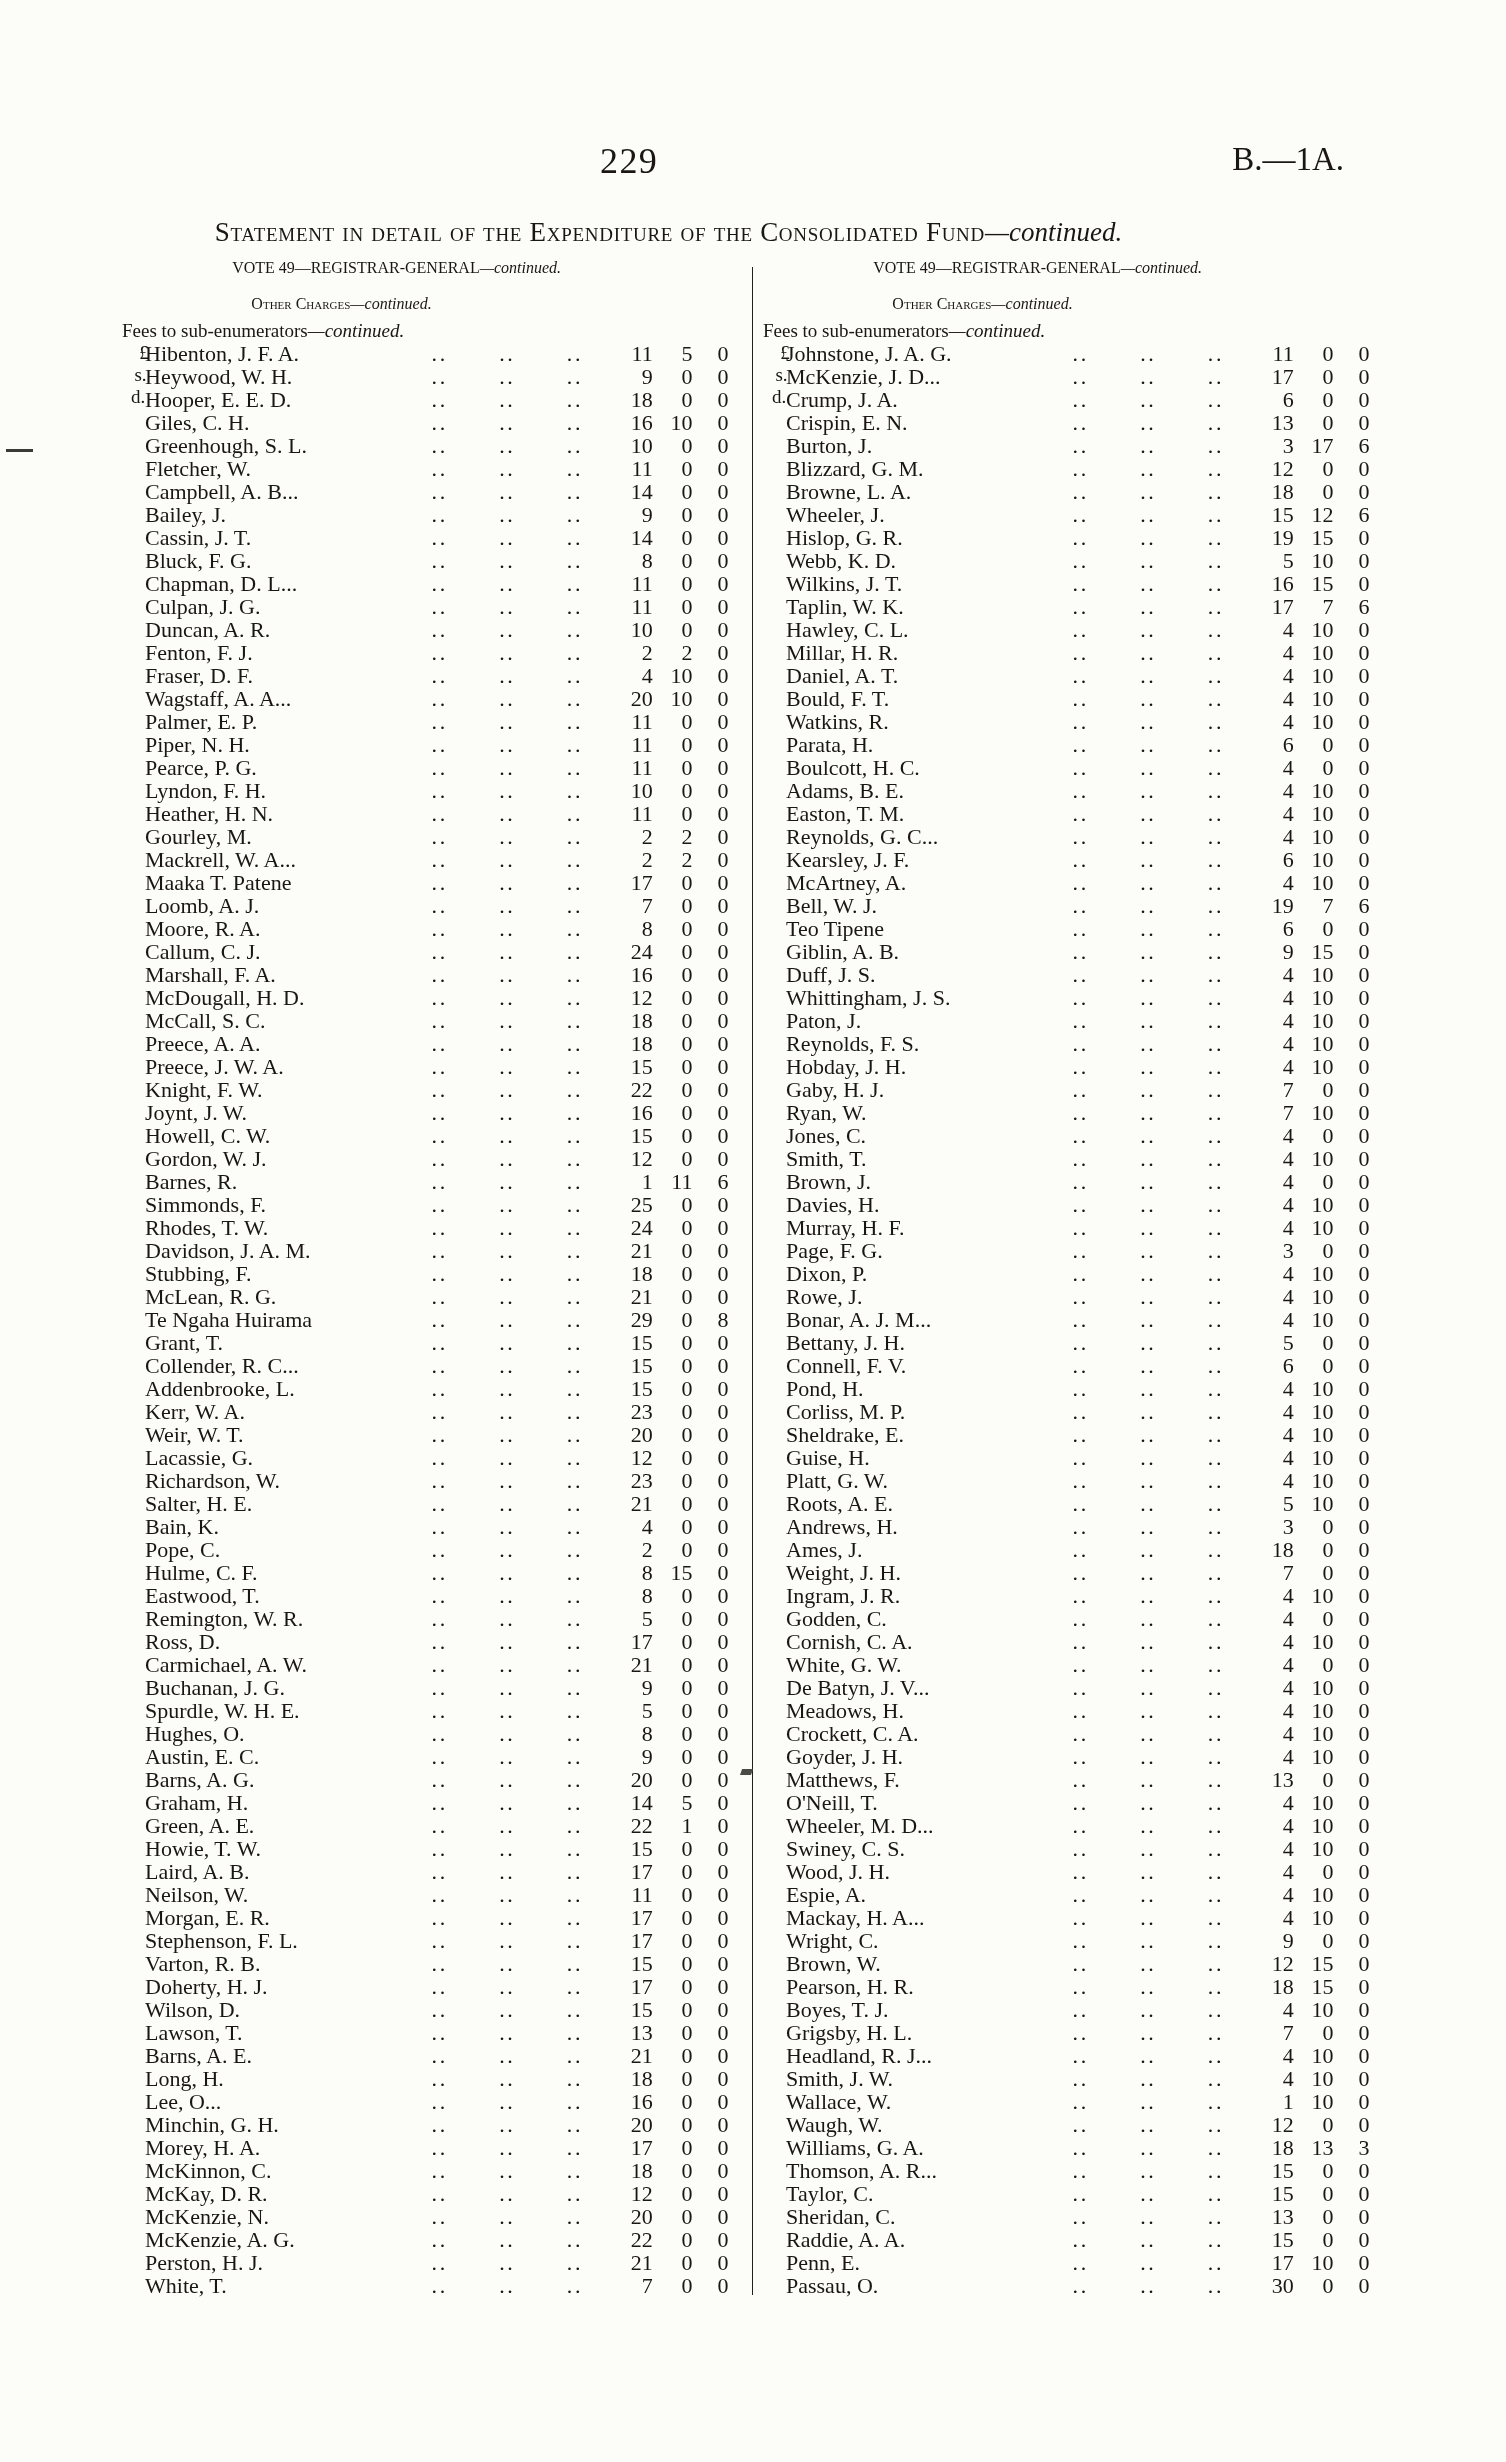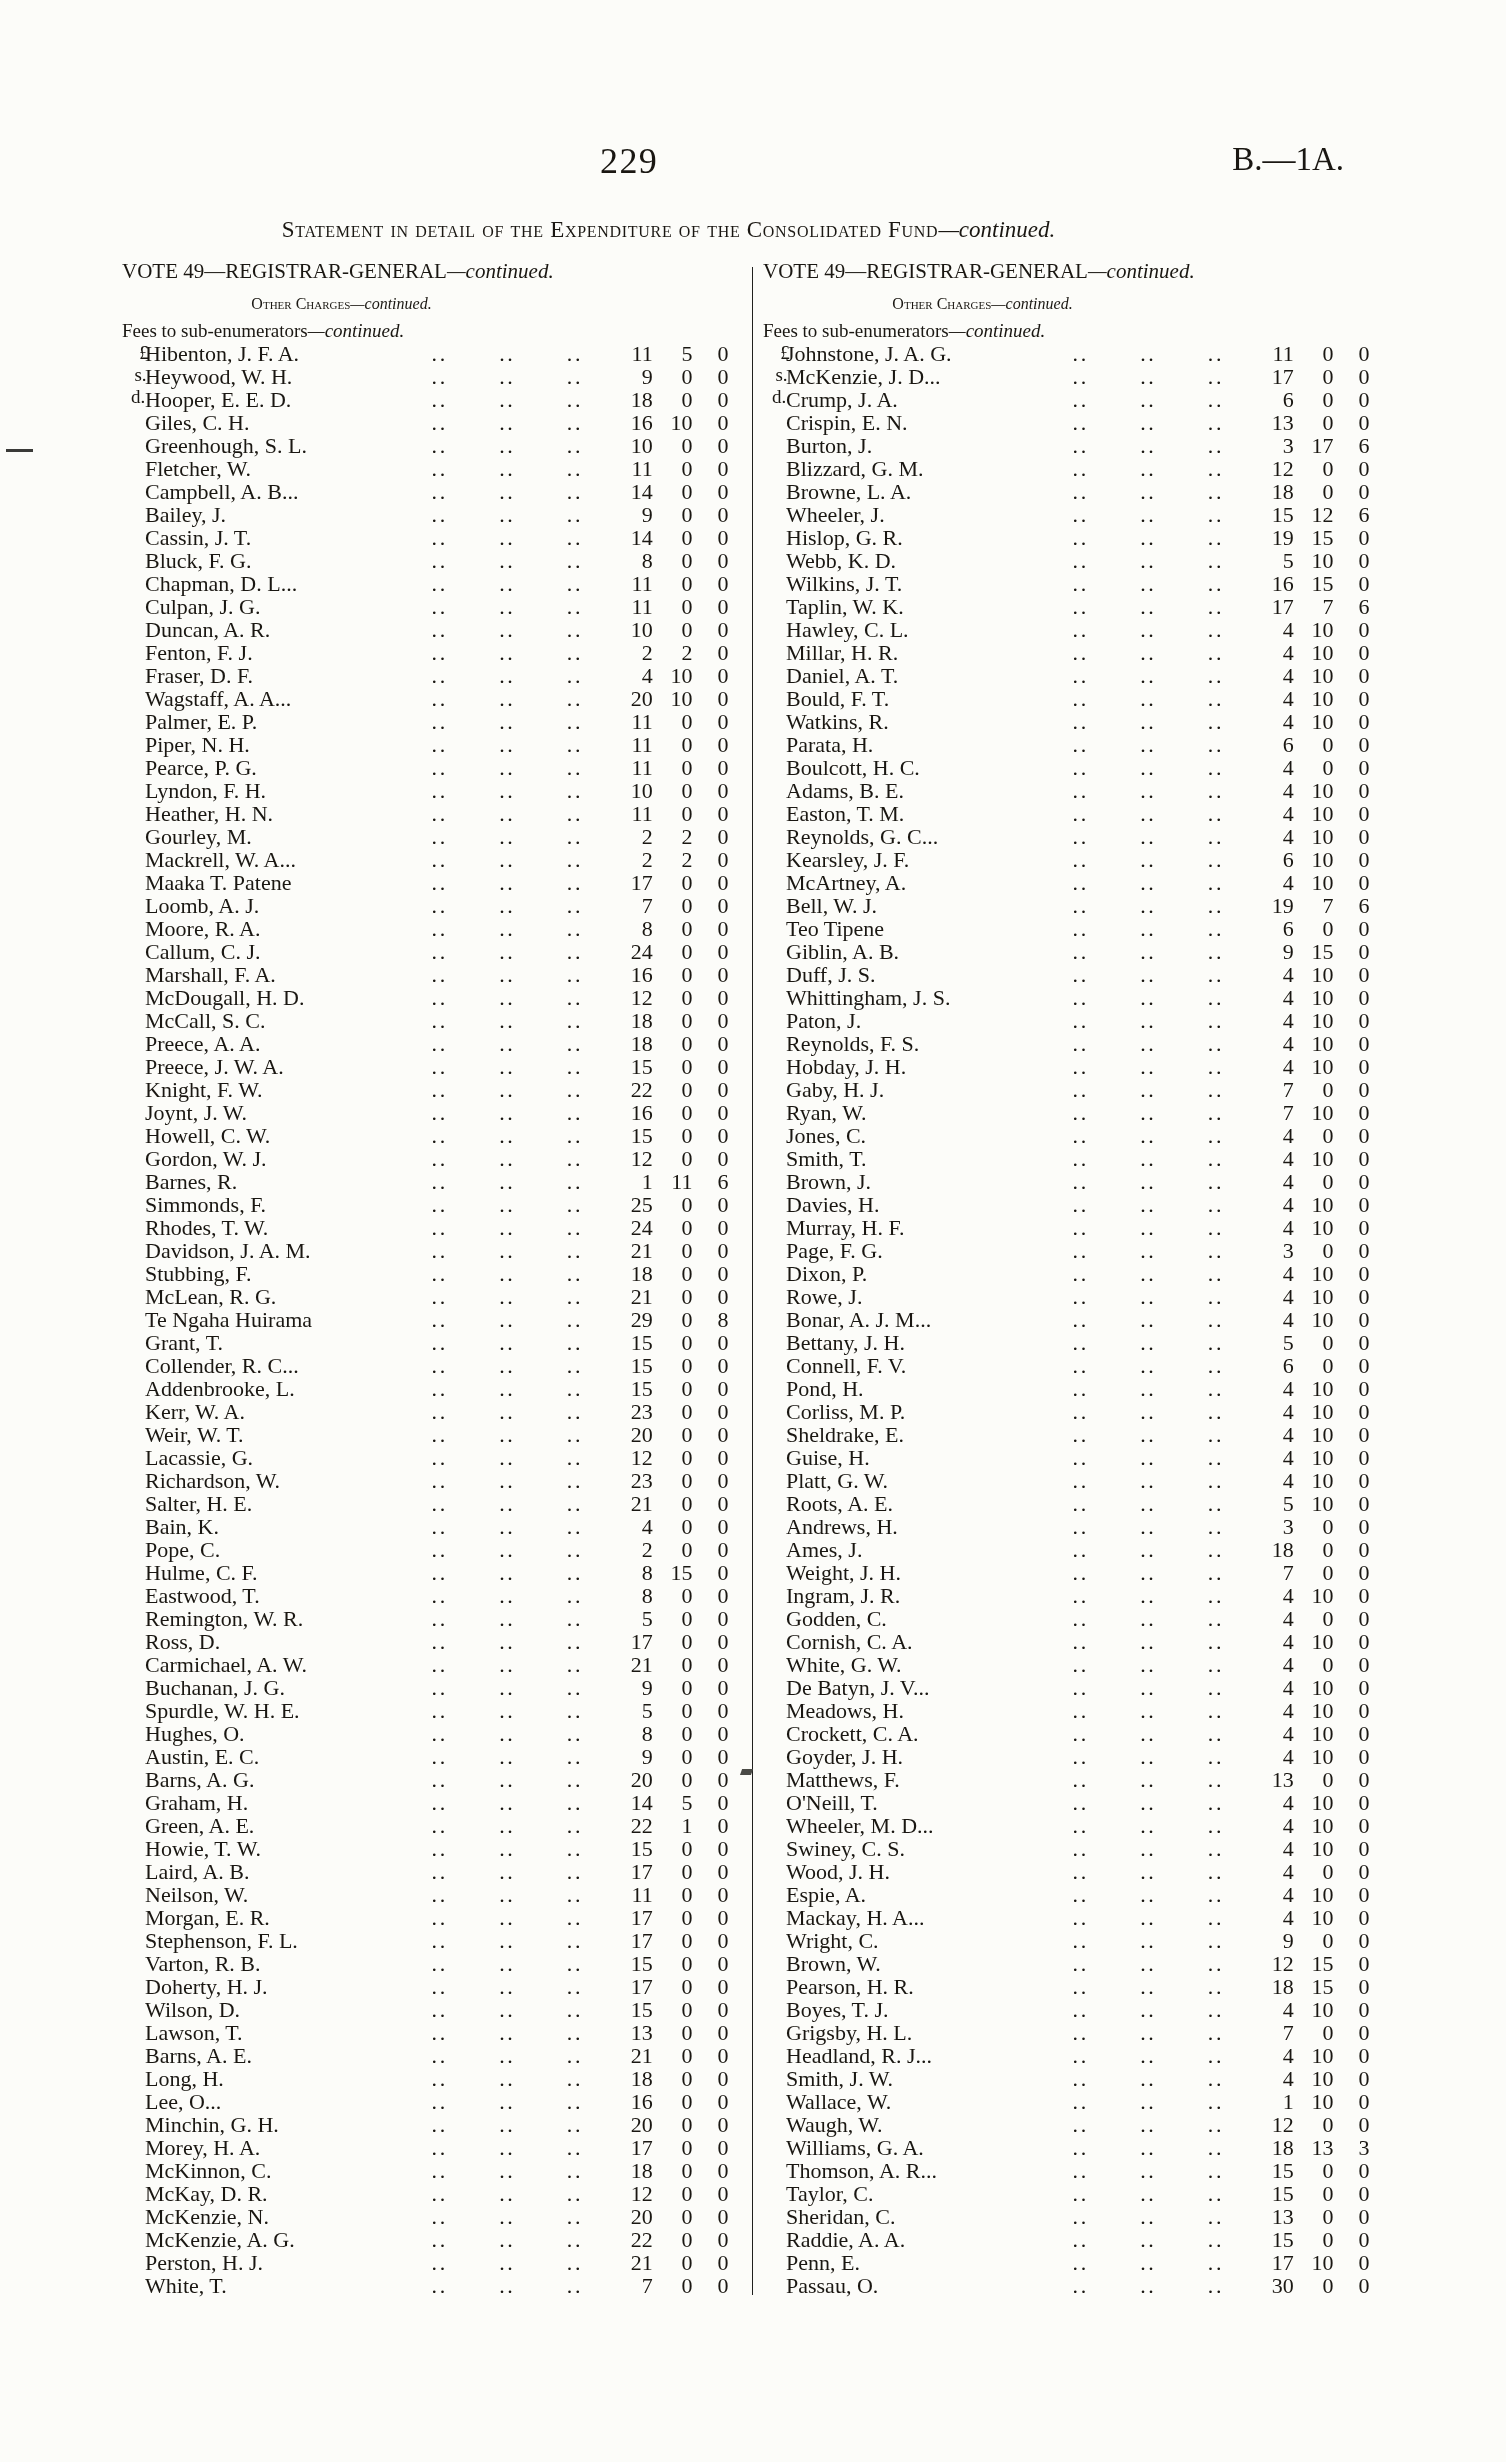--- a/index.html
+++ b/index.html
@@ -12,34 +12,34 @@
   .page-number{
     position:absolute;top:140px;left:600px;width:274px;
     font-size:36px;letter-spacing:1.4px;
   }
   .doc-ref{
     position:absolute;top:141px;left:1097px;width:247px;
     text-align:right;font-size:33px;
   }
   .doc-title{
     position:absolute;top:217px;left:0;width:1337px;
-    text-align:center;font-size:23px;
+    text-align:center;font-size:27px;
     font-variant:small-caps;letter-spacing:0.7px;white-space:nowrap;
   }
   .cont{font-style:italic;font-variant:normal;text-transform:none;letter-spacing:0;}
   .divider{
     position:absolute;left:752px;top:267px;width:1.4px;height:2028px;
     background:#20201e;
   }
   .col{position:absolute;top:0;height:2462px;}
   .col-left{left:122px;width:612px;}
   .col-right{left:763px;width:612px;}
   .vote-heading{
     position:absolute;top:259px;left:0;width:439px;
-    text-align:left;font-size:21px;white-space:nowrap;
+    text-align:right;font-size:16px;white-space:nowrap;
   }
   .charges-heading{
     position:absolute;top:295px;left:0;width:439px;
     text-align:center;font-size:16px;font-variant:small-caps;white-space:nowrap;
   }
   .fees-line{
     position:absolute;top:320px;left:0;width:100%;
     display:flex;align-items:baseline;font-size:19px;flex-direction:column;
   }
   .fees-label{flex:none;white-space:nowrap;}

